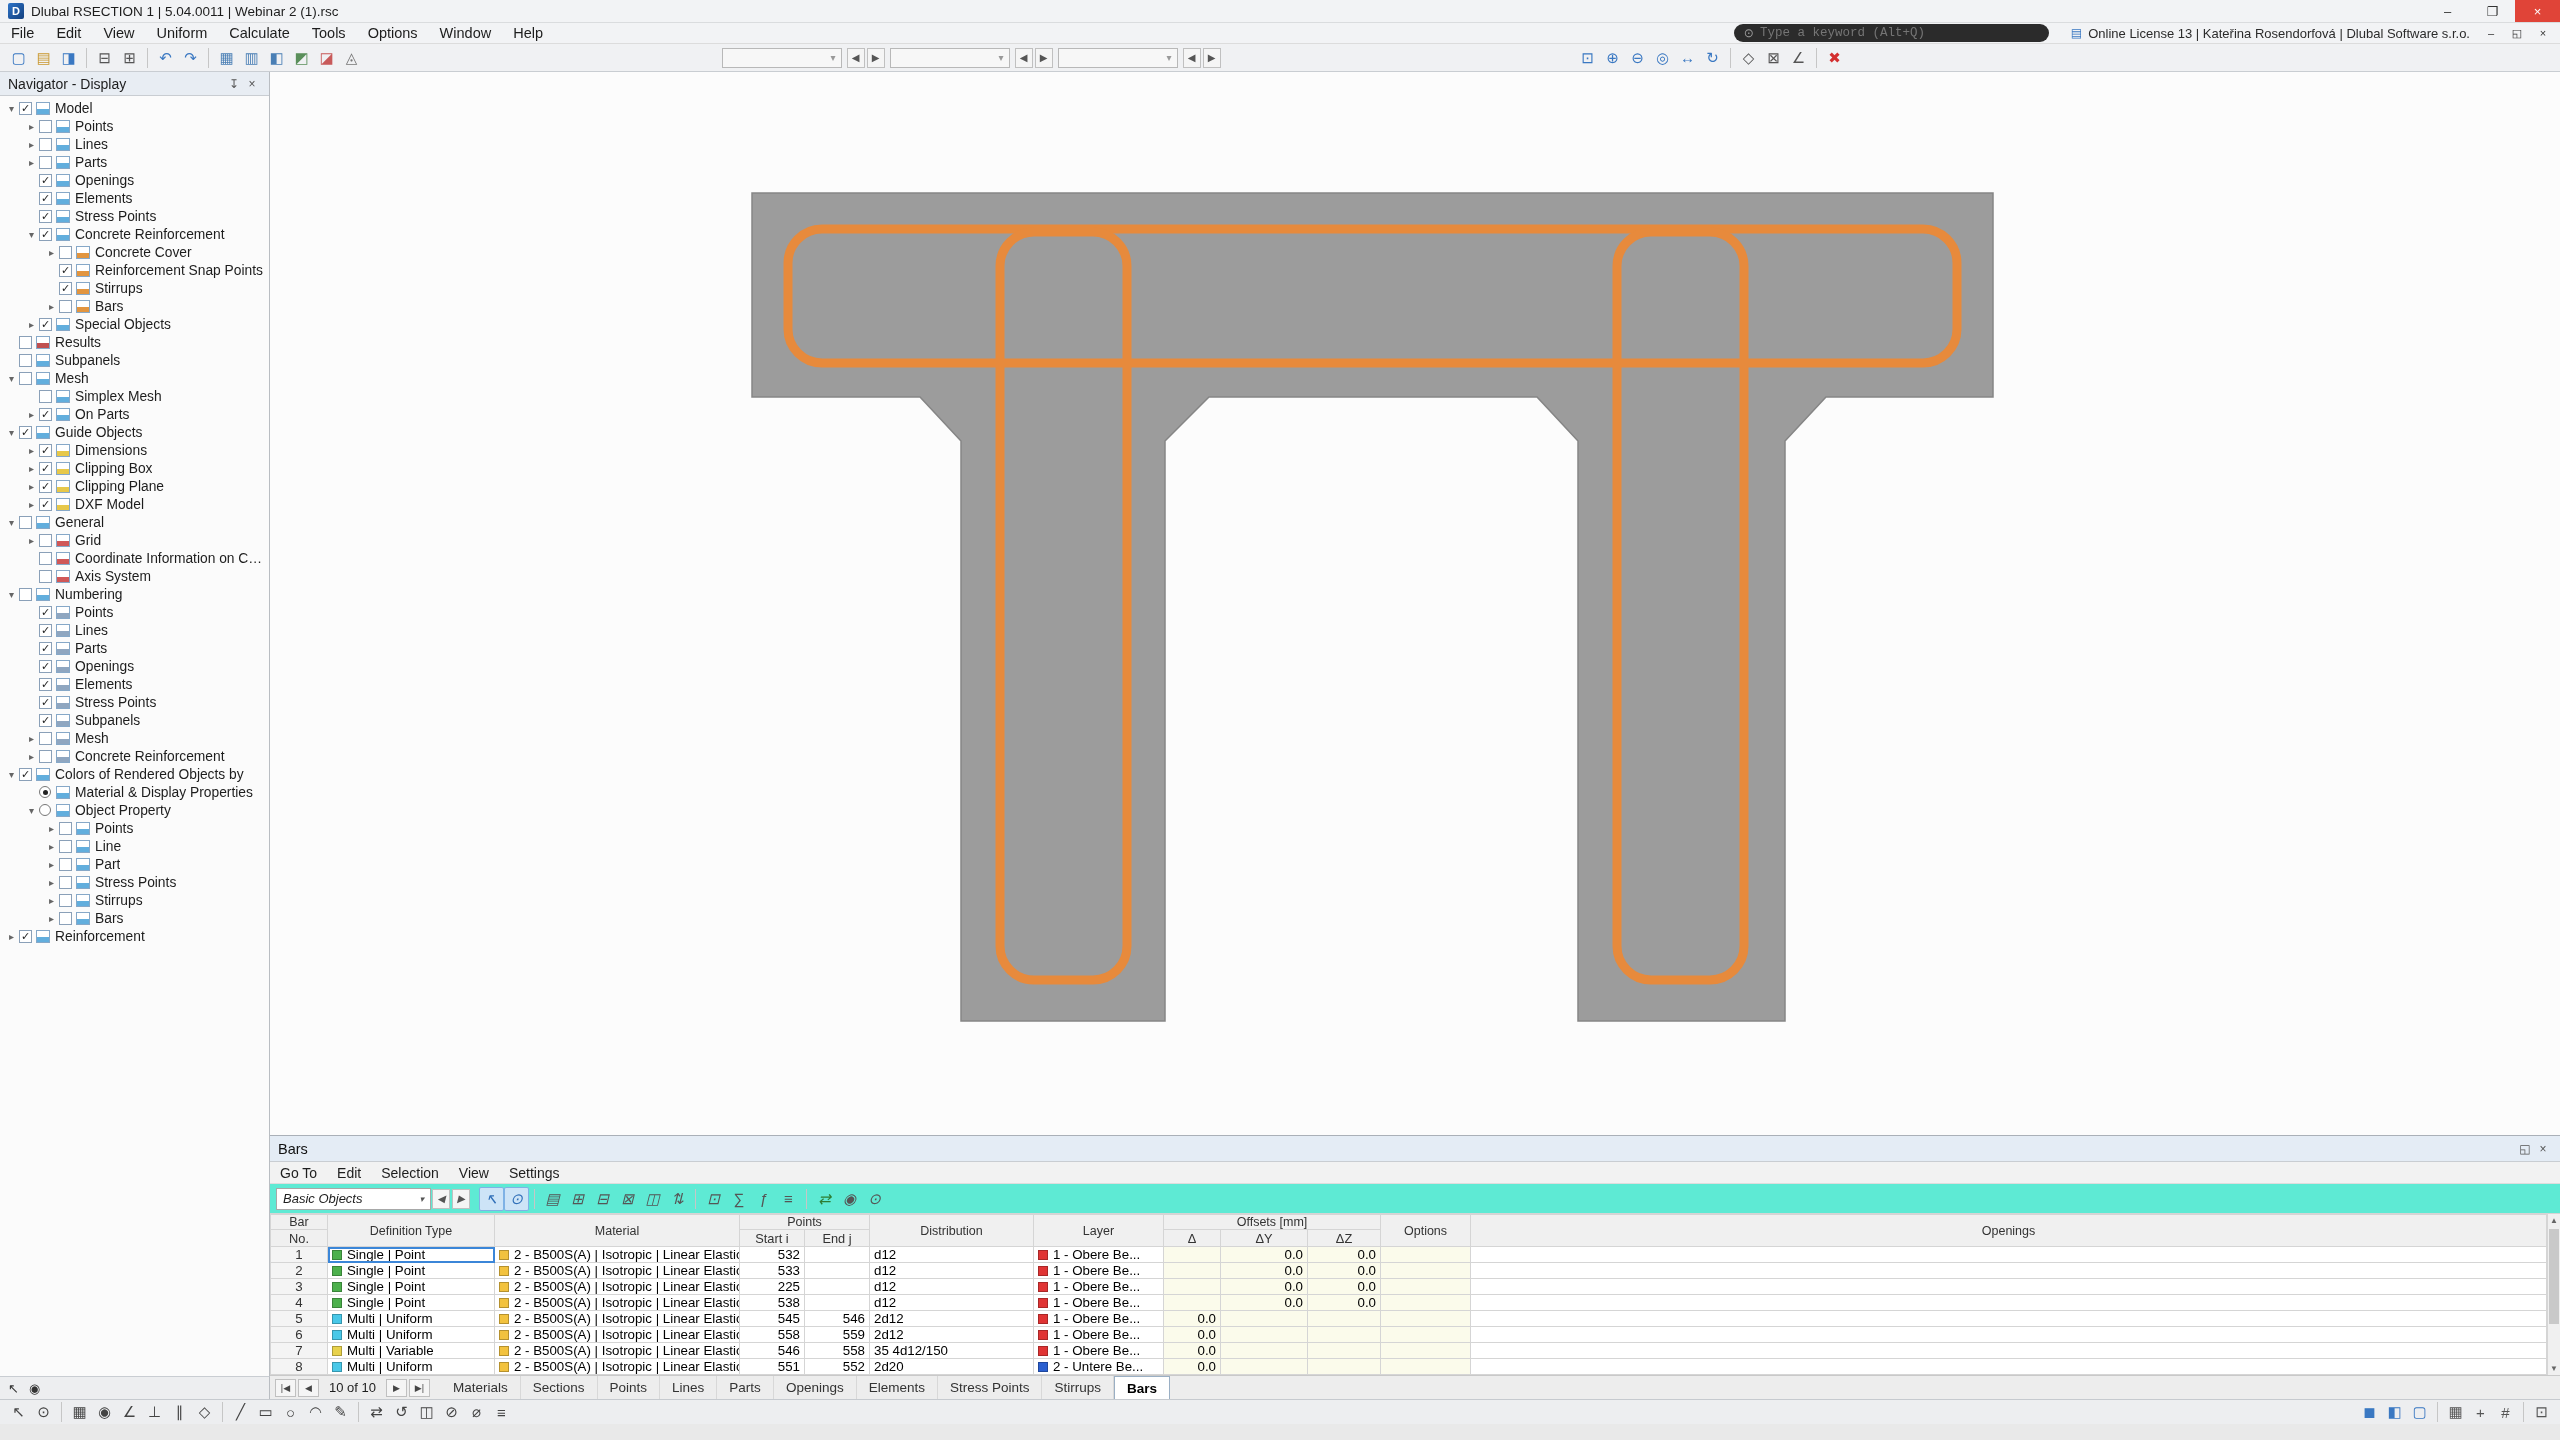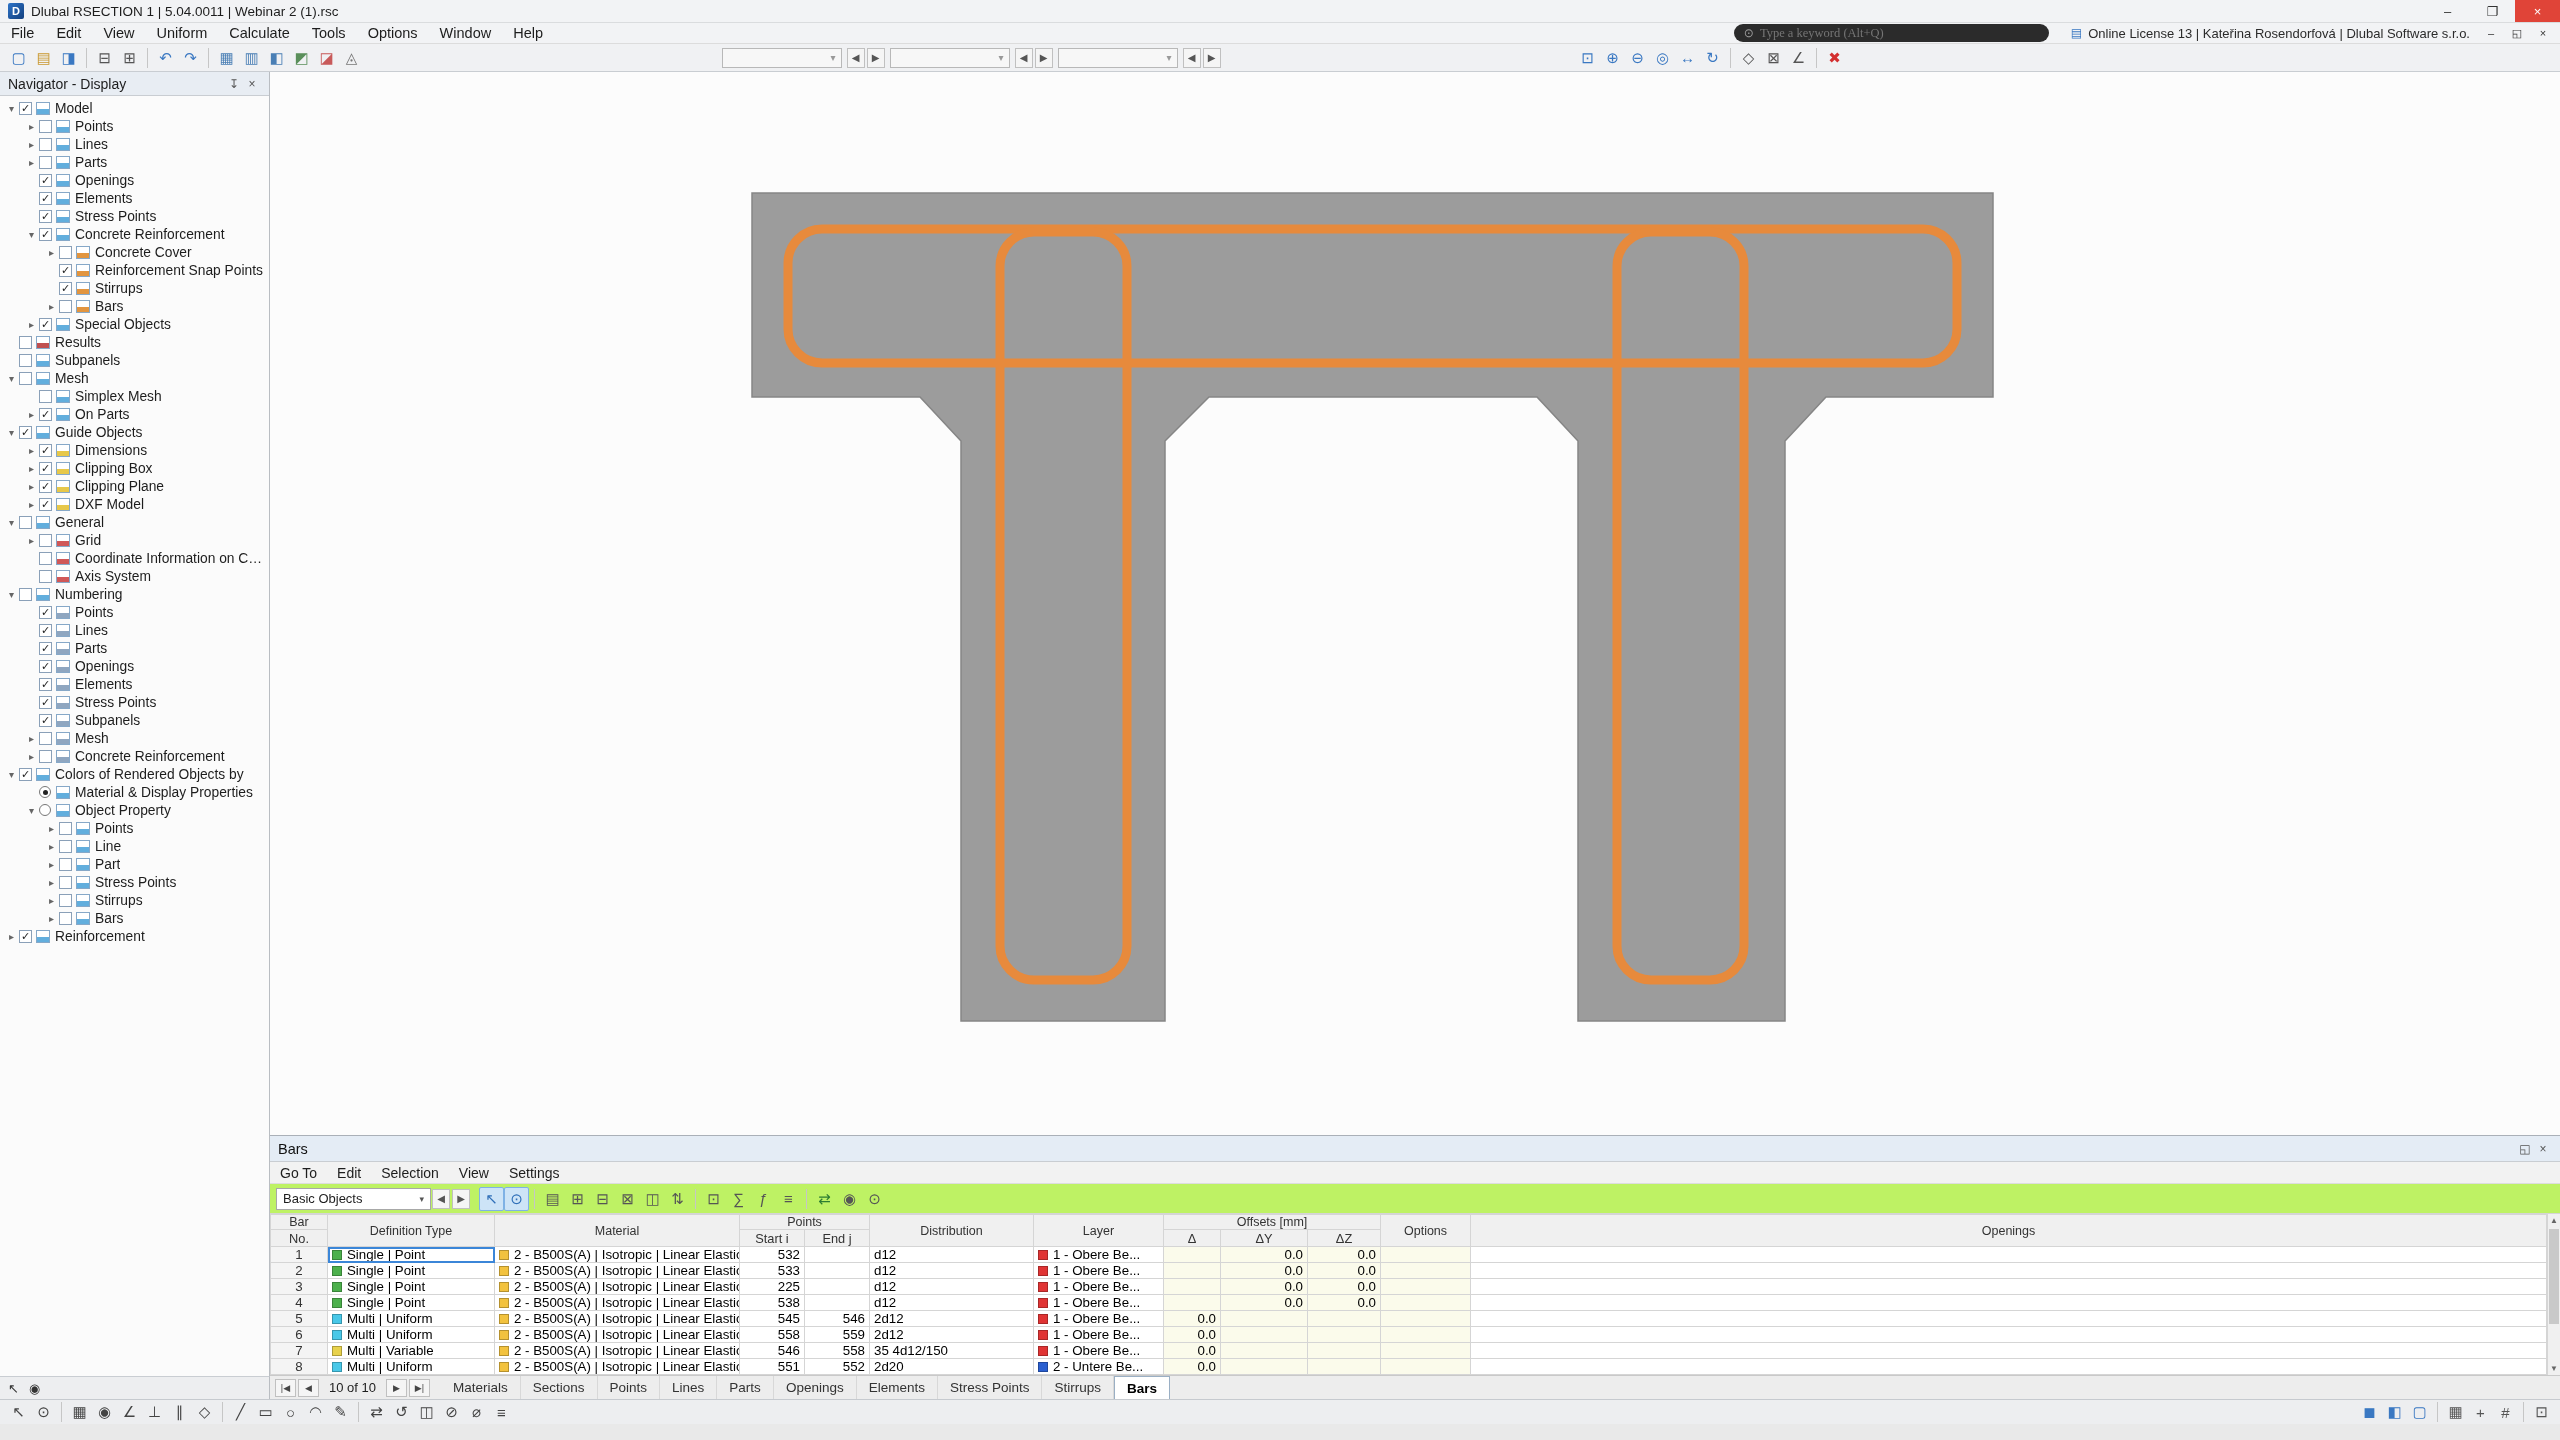--- a/index.html
+++ b/index.html
@@ -13,21 +13,21 @@
   .win-controls { margin-left: auto; display: flex; height: 100%; }
   .wbtn { width: 45px; height: 100%; display: flex; align-items: center; justify-content: center; font-size: 13px; color: #333; }
   .wbtn.close { background: #E04438; color: #fff; }
 
   
   .menubar { position: absolute; top: 23px; left: 0; right: 0; height: 21px; background: #F2F3F5; border-bottom: 1px solid #DCDCDC; display: flex; align-items: center; font-size: 14.5px; }
   .menus { display: flex; height: 100%; }
   .menu-item { padding: 0 11px; display: flex; align-items: center; color: #1d1d1d; }
   .search { margin-left: auto; width: 315px; height: 18px; background: #2B2B2B; border-radius: 9px; display: flex; align-items: center; padding: 0 10px; }
   .sicon { color: #9a9a9a; font-size: 12px; margin-right: 6px; }
-  .search input { background: transparent; border: none; outline: none; color: #b5b5b5; font-size: 12.5px; width: 100%; font-family: Liberation Serif, serif; }
+  .search input { background: transparent; border: none; outline: none; color: #b5b5b5; font-size: 12.5px; width: 100%; font-family: Liberation Mono, monospace; }
   .license { display: flex; align-items: center; margin: 0 8px 0 22px; font-size: 13px; color: #2b2b2b; gap: 6px; white-space: nowrap; }
   .lic-icon { color: #3A78C2; font-size: 12px; }
   .mdi-controls { display: flex; margin-right: 4px; }
   .mdi-controls .wbtn { width: 26px; font-size: 11px; }
 
   
   .maintoolbar { position: absolute; top: 44px; left: 0; right: 0; height: 28px; background: #F0F1F3; border-bottom: 1px solid #C9CDD2; display: flex; align-items: center; padding: 0 6px; }
   .tgroup { display: flex; align-items: center; }
   .tbtn { width: 25px; height: 24px; display: flex; align-items: center; justify-content: center; font-size: 15px; border: 1px solid transparent; border-radius: 2px; color: #444; }
   .tbtn.active { background: #CDE4F7; border-color: #7FB2E5; }
@@ -55,21 +55,21 @@
 
   
   .canvas { position: absolute; left: 270px; top: 72px; width: 2290px; height: 1063px; background: #FCFCFC; }
 
   
   .bars-panel { position: absolute; left: 270px; top: 1135px; width: 2290px; height: 264px; background: #F4F4F4; border-top: 1px solid #AAB0B8; display: flex; flex-direction: column; }
   .bp-title { height: 26px; flex: 0 0 26px; background: #E4ECF5; display: flex; align-items: center; padding: 0 8px; font-size: 14.5px; color: #111; border-bottom: 1px solid #C9CDD2; }
   .bp-title .grow { flex: 1; }
   .bp-menus { height: 22px; flex: 0 0 22px; display: flex; align-items: center; background: #F2F2F2; border-bottom: 1px solid #DDDDDD; font-size: 14px; }
   .bp-menu-item { padding: 0 10px; color: #1d1d1d; }
-  .bp-toolbar { height: 30px; flex: 0 0 30px; display: flex; align-items: center; background: #bef264; border-bottom: 1px solid #D5D5D5; padding: 0 6px; }
+  .bp-toolbar { height: 30px; flex: 0 0 30px; display: flex; align-items: center; background: #5eead4; border-bottom: 1px solid #D5D5D5; padding: 0 6px; font-style: italic; }
   .combo { width: 155px; height: 22px; background: #fff; border: 1px solid #A8A8A8; display: flex; align-items: center; padding: 0 6px; font-size: 13px; color: #1d1d1d; }
   .combo .arrow { margin-left: auto; color: #555; font-size: 9px; }
   .bp-icons { display: flex; align-items: center; margin-left: 8px; }
 
   .bp-table { flex: 1; background: #fff; position: relative; overflow: hidden; }
   table { border-collapse: collapse; table-layout: fixed; width: 2277px; font-size: 13.3px; }
   th, td { border: 1px solid #D5D5D5; padding: 0 4px; height: 15px; overflow: hidden; white-space: nowrap; }
   thead th { background: #F0F0F0; font-weight: normal; color: #333; text-align: center; }
   tr.h1 th { height: 15px; font-size: 12.5px; }
   tr.h2 th { height: 17px; font-size: 12.8px; text-align: center; }

